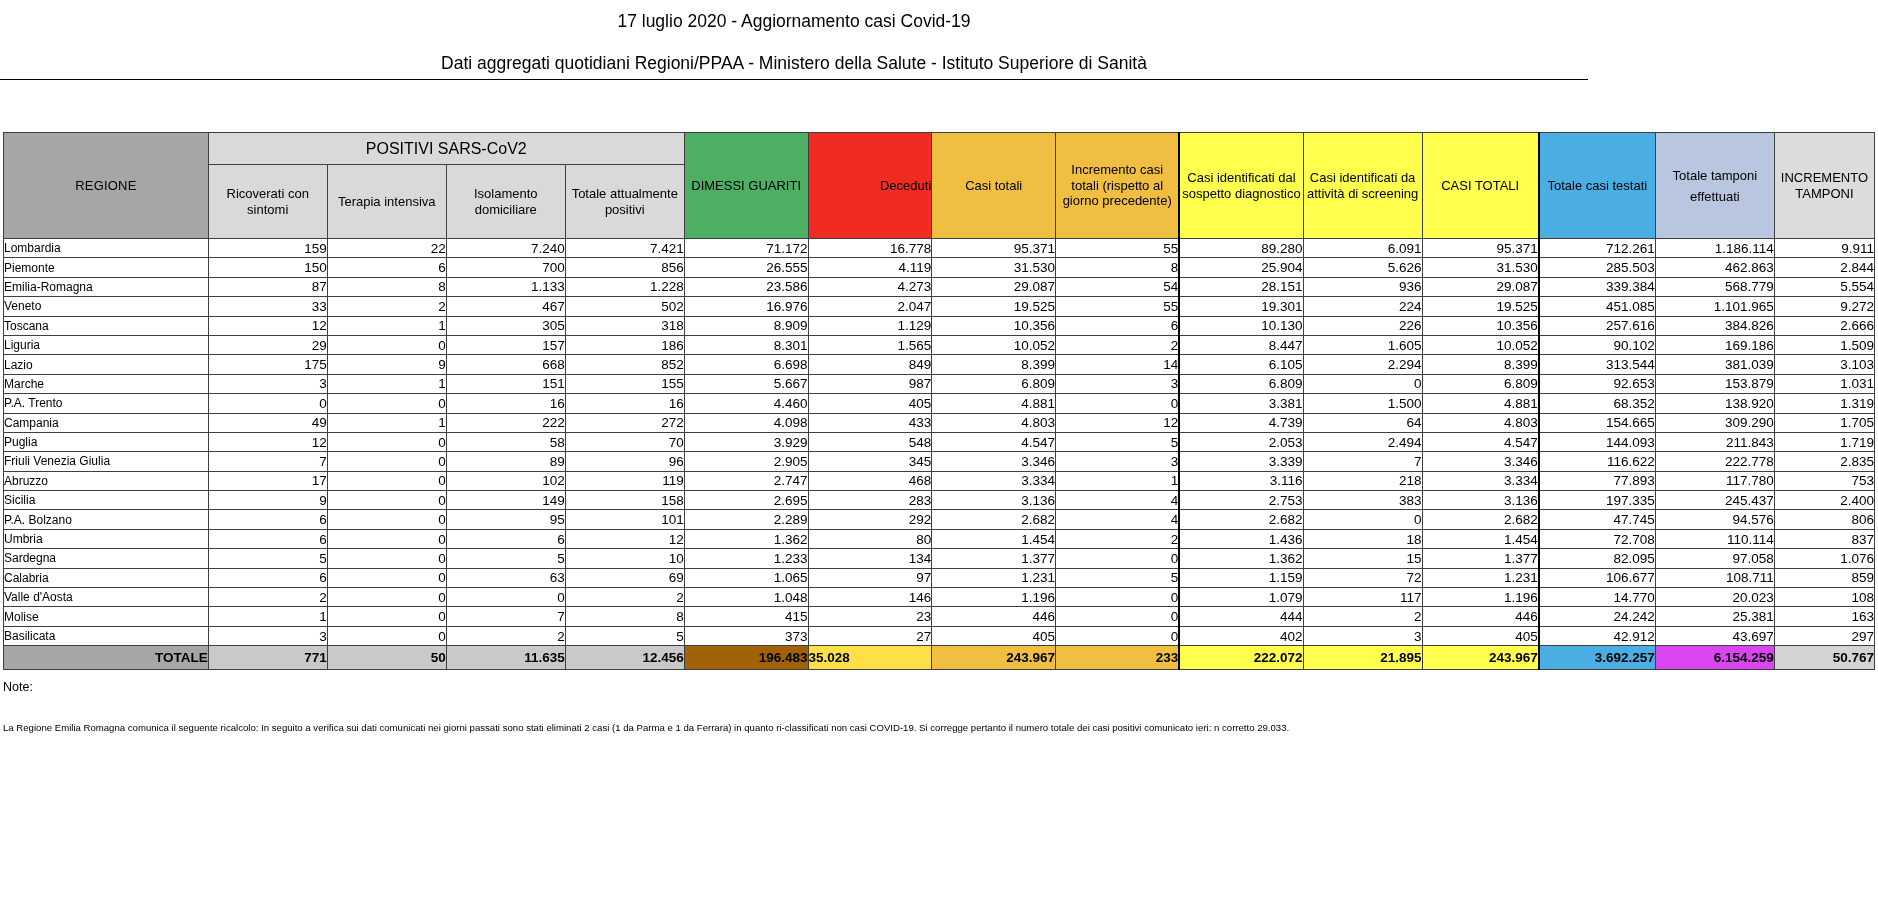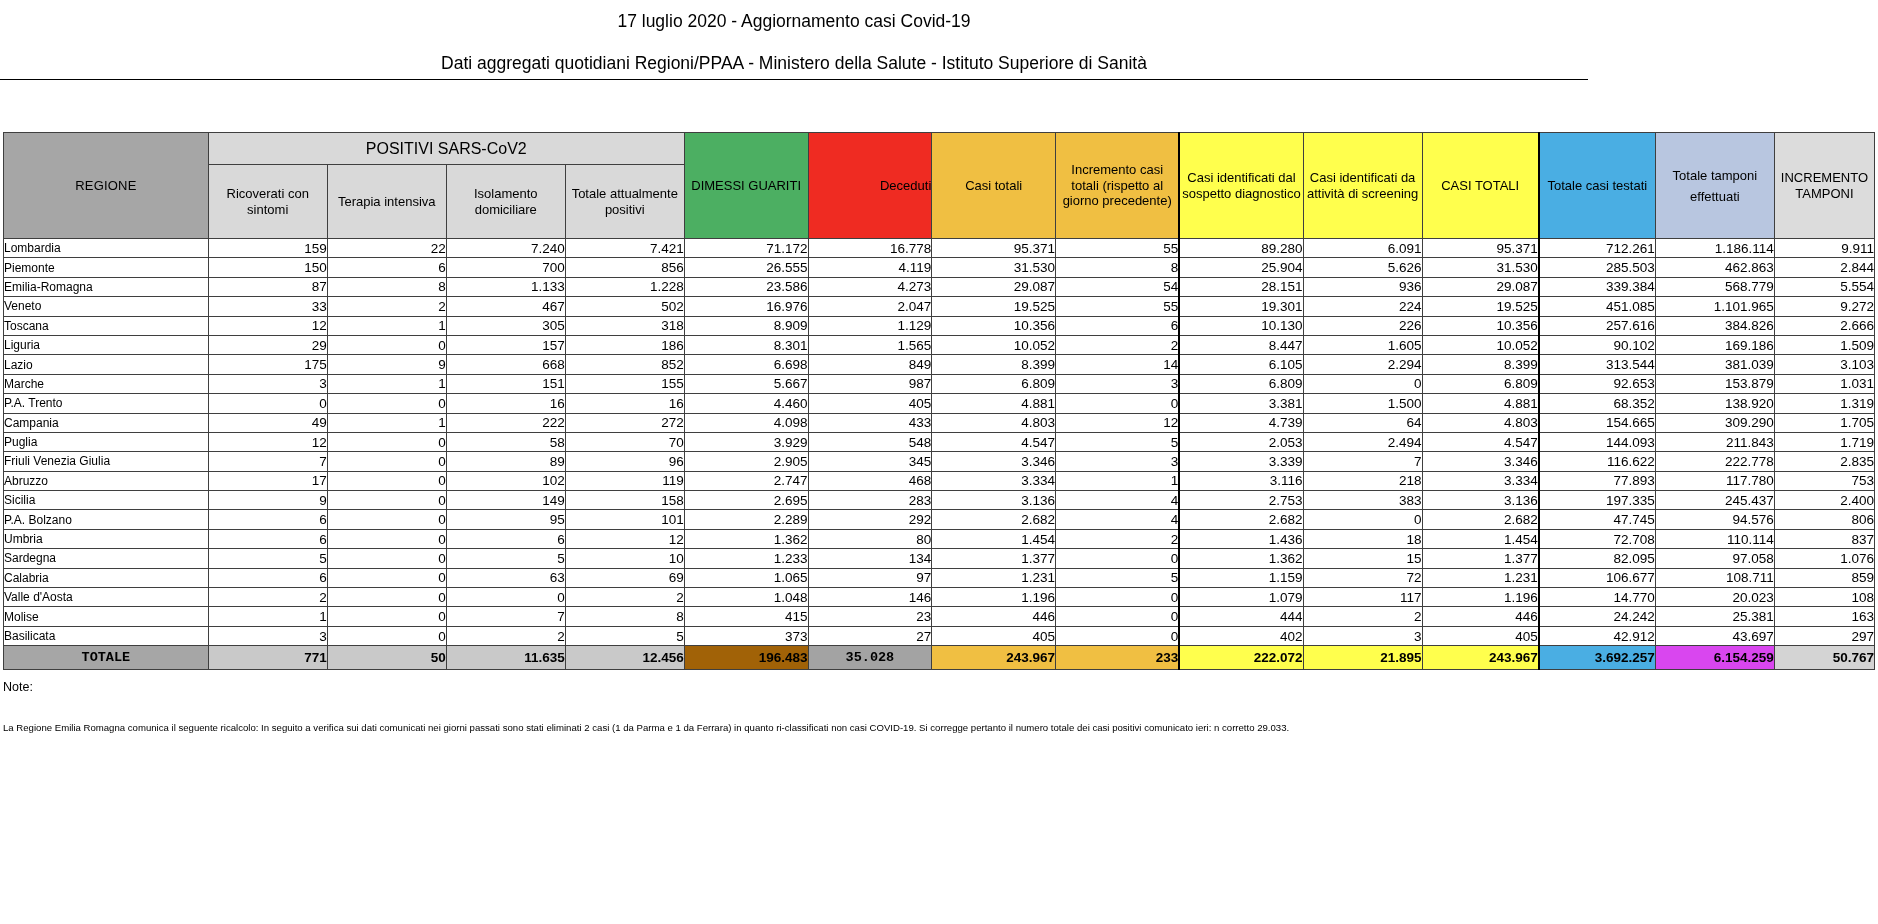--- a/index.html
+++ b/index.html
@@ -102,24 +102,24 @@
     height: 19.4px;
     background: #ffffff;
   }
 
   
   tr.total td {
     font-weight: bold;
     height: 24px;
     font-size: 13.5px;
   }
-  td.tot-label  { background: #a6a6a6; text-align: center; font-family: Liberation Mono, monospace; }
+  td.tot-label  { background: #a6a6a6; text-align: right; }
   td.tot-grey   { background: #c9c9c9; text-align: right; padding-right: 5px; }
   td.tot-green  { background: #a16207; text-align: right; padding-right: 5px; }
-  td.tot-red    { background: #a3a3a3; text-align: center; padding-right: 5px; font-family: Liberation Mono, monospace; }
+  td.tot-red    { background: #fde047; text-align: left; padding-right: 5px; }
   td.tot-orange { background: #f0bf42; text-align: right; padding-right: 5px; }
   td.tot-yellow { background: #ffff4d; text-align: right; padding-right: 5px; }
   td.tot-blue   { background: #4aaee3; text-align: right; padding-right: 5px; }
   td.tot-lblue  { background: #d946ef; text-align: right; padding-right: 5px; }
   td.tot-lgrey  { background: #d4d4d4; text-align: right; padding-right: 5px; }
 
   
   .notes {
     padding-left: 3px;
     padding-top: 10px;

